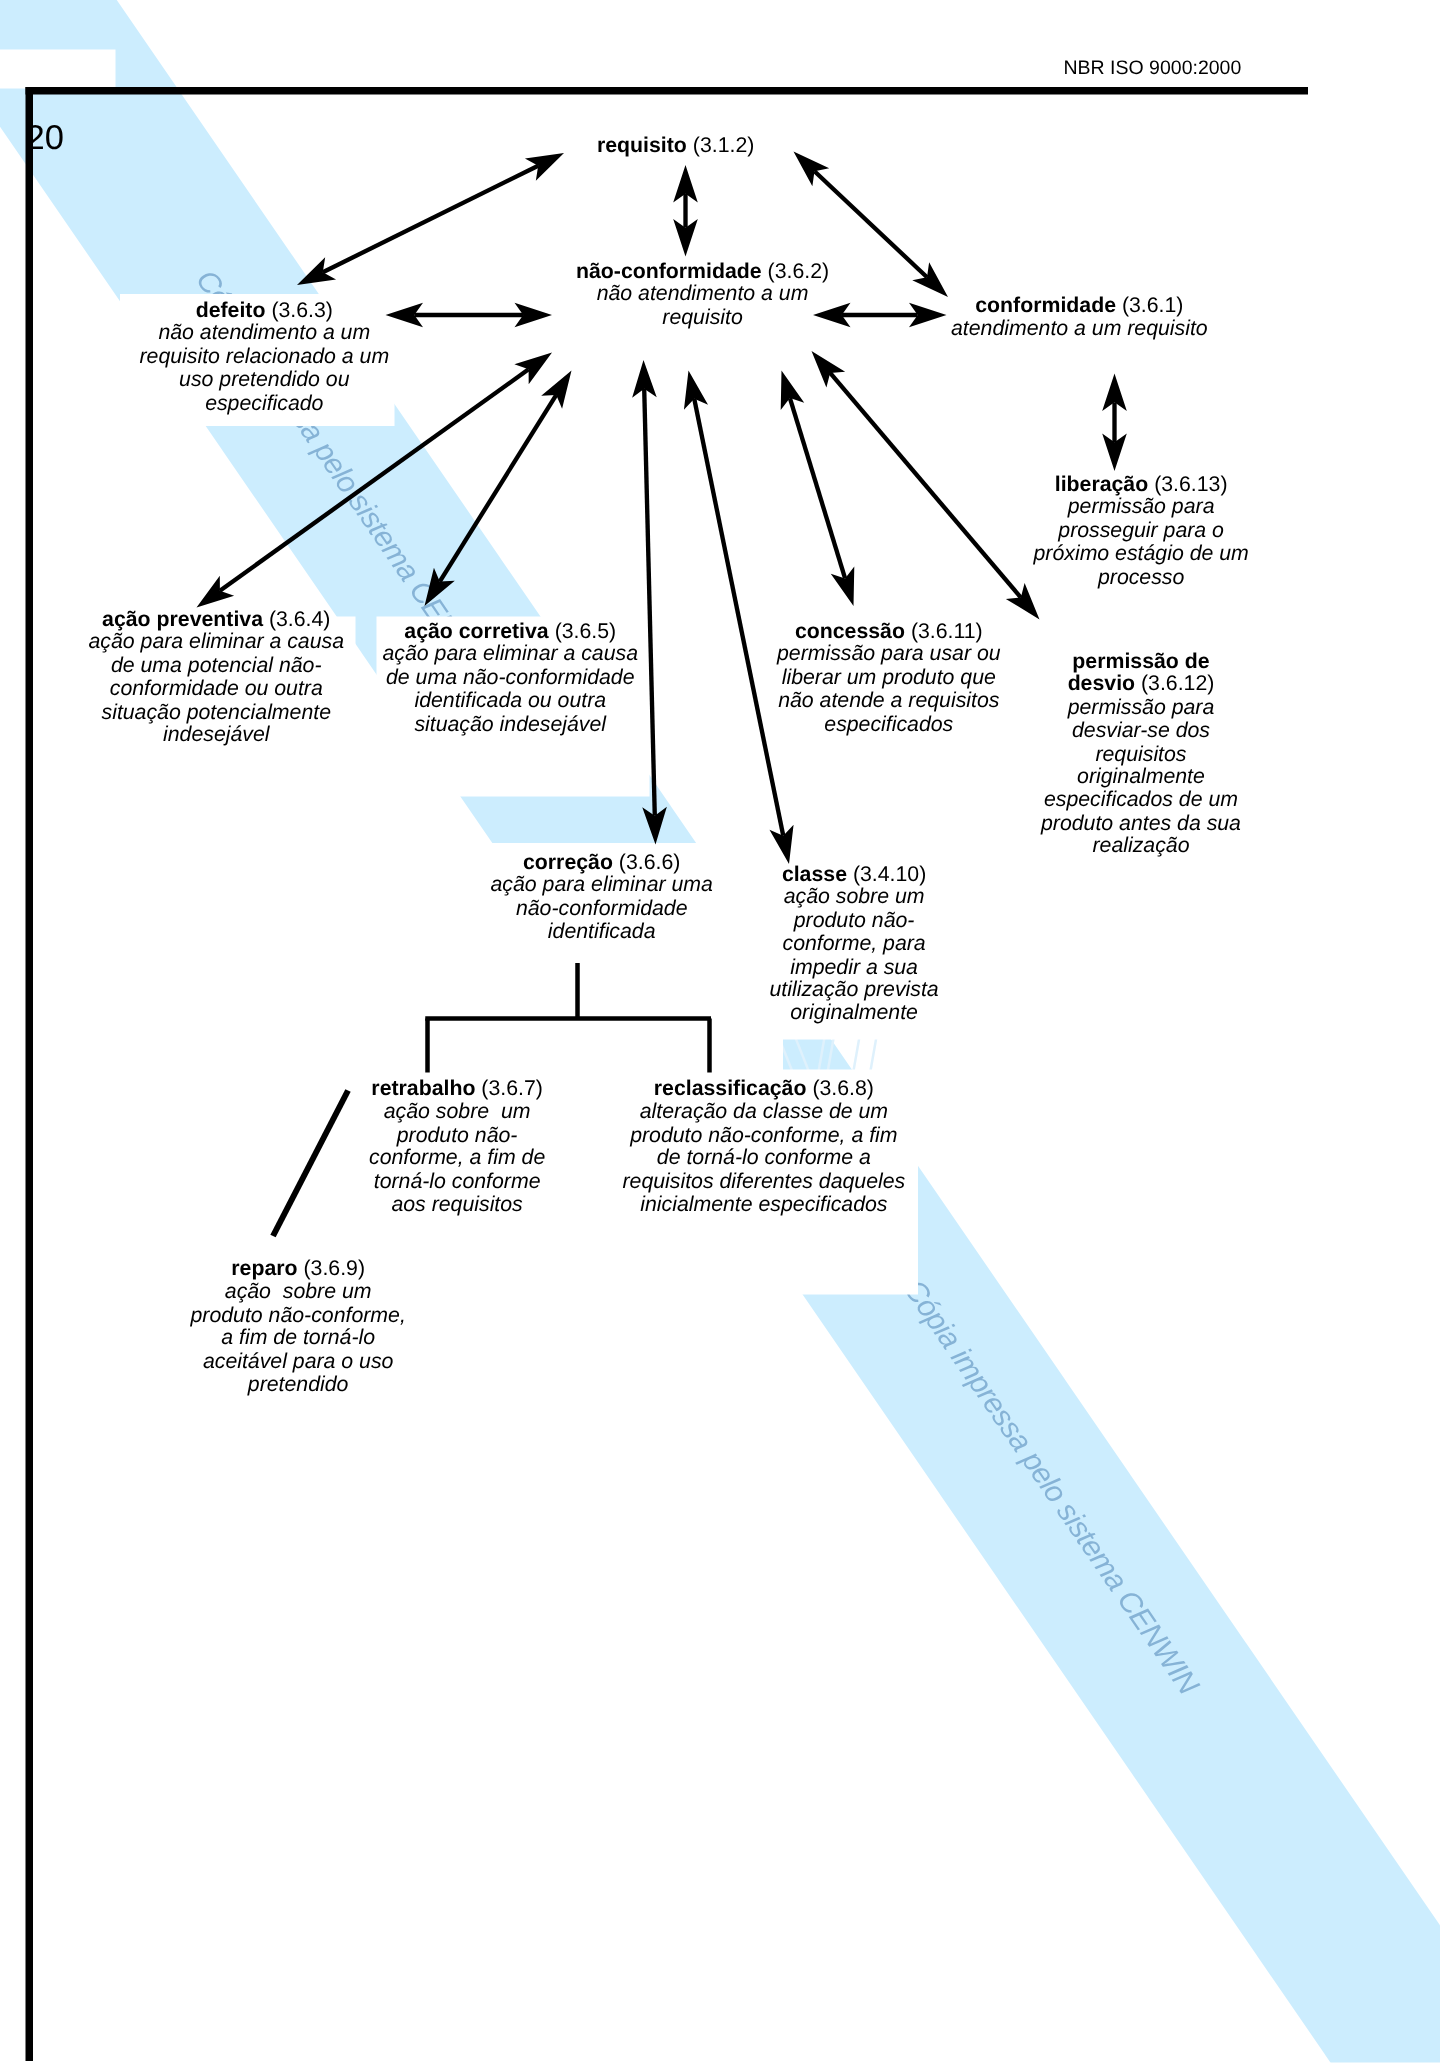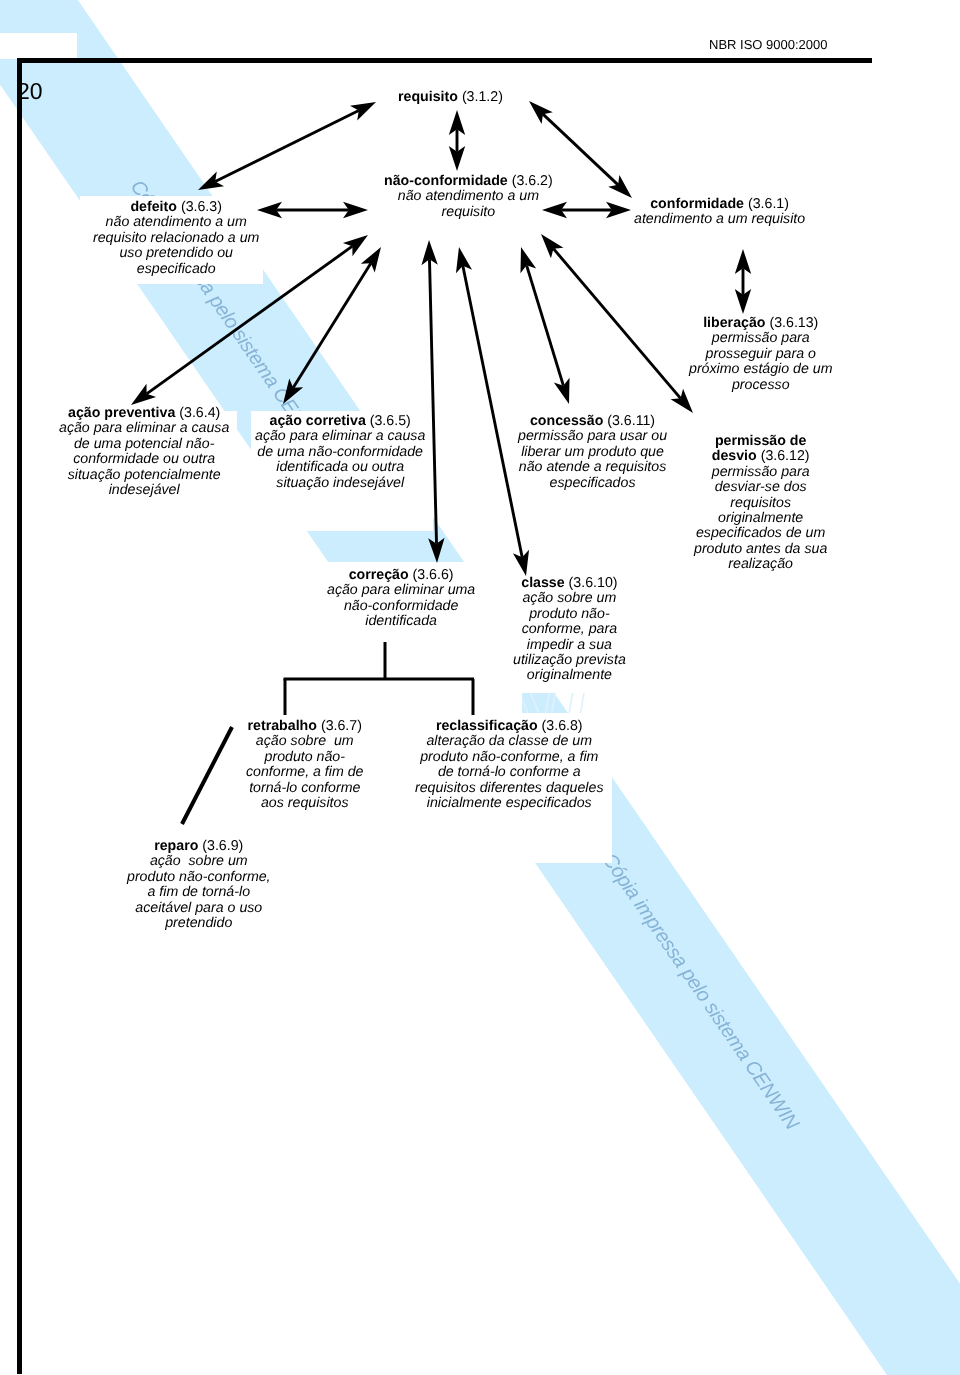--- a/index.html
+++ b/index.html
@@ -178,21 +178,21 @@
         <div class="body">produto&nbsp;antes&nbsp;da&nbsp;sua</div>
         <div class="body">realização</div>
       </div>
       <div class="node" id="node-correcao" style="top: 568px; left: 314px; margin-left: 13px;">
         <div><span class="term">correção</span> <span class="ref">(3.6.6)</span></div>
         <div class="body">ação&nbsp;para&nbsp;eliminar&nbsp;uma</div>
         <div class="body">não-conformidade</div>
         <div class="body">identificada</div>
       </div>
       <div class="node" id="node-refugo" style="top: 576px; left: 513px;">
-        <div><span class="term">classe</span> <span class="ref">(3.6.10)</span></div>
+        <div><span class="term">classe</span> <span class="ref">(3.4.10)</span></div>
         <div class="body">ação&nbsp;sobre&nbsp;um</div>
         <div class="body">produto&nbsp;não-</div>
         <div class="body">conforme,&nbsp;para</div>
         <div class="body">impedir&nbsp;a&nbsp;sua</div>
         <div class="body">utilização&nbsp;prevista</div>
         <div class="body">originalmente</div>
       </div>
       <div class="node" id="node-retrabalho" style="top: 719px; left: 246px;">
         <div><span class="term">retrabalho</span> <span class="ref">(3.6.7)</span></div>
         <div class="body">ação&nbsp;sobre&nbsp;&nbsp;um</div>

